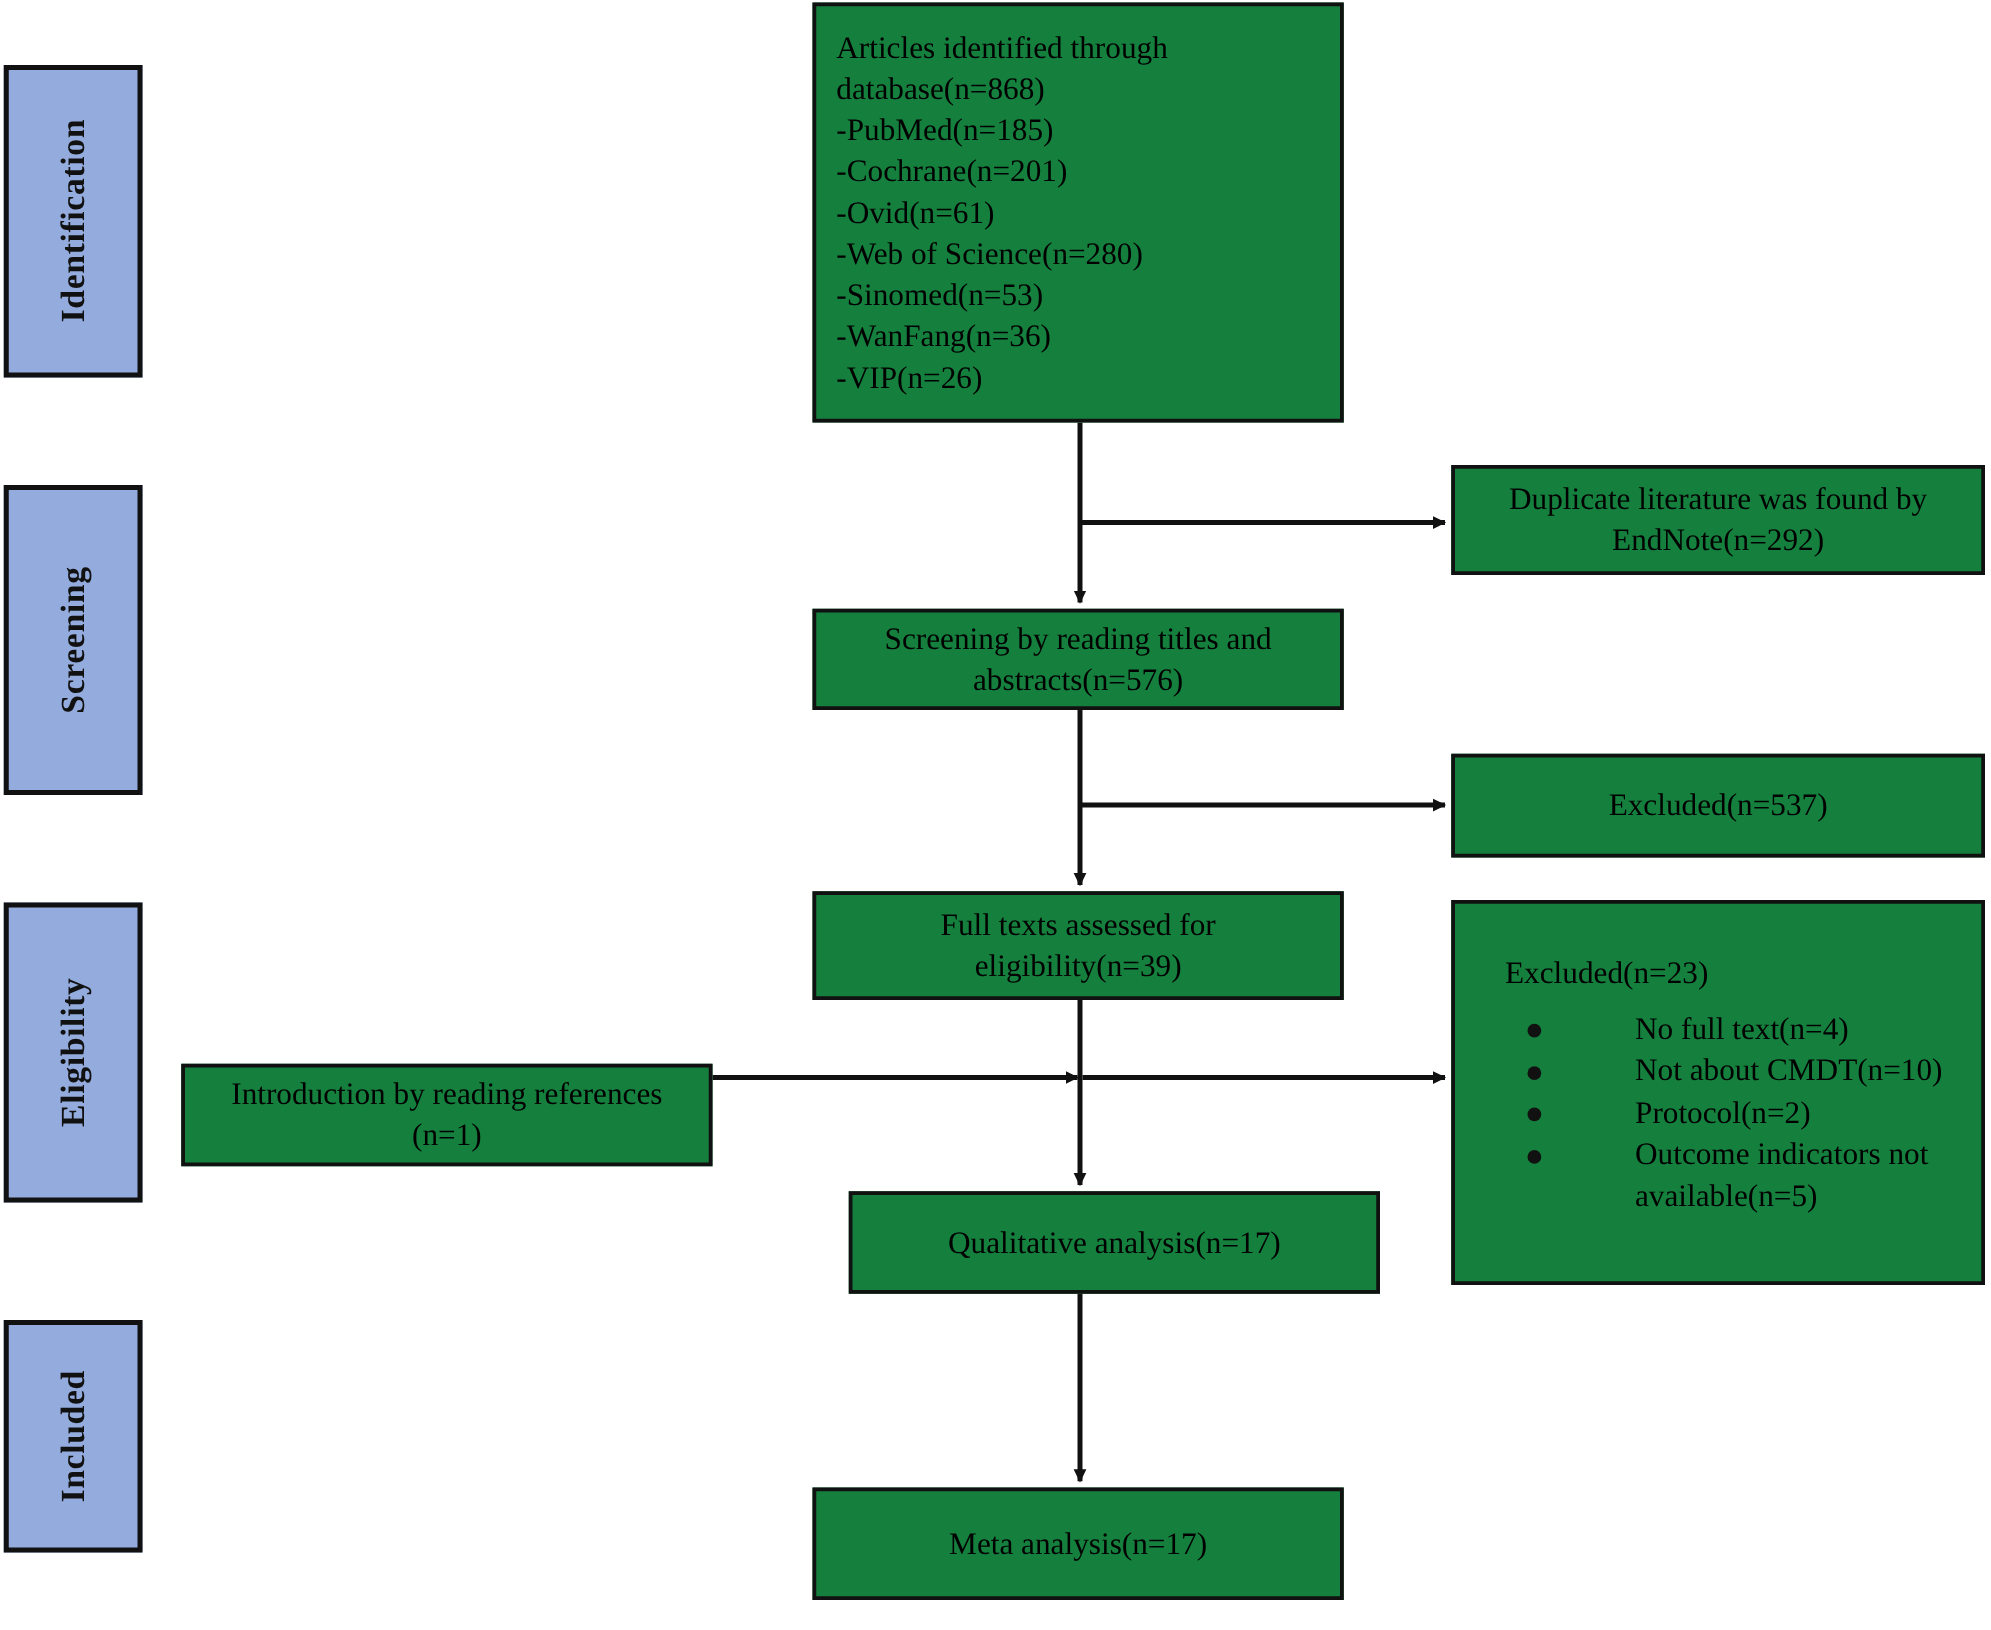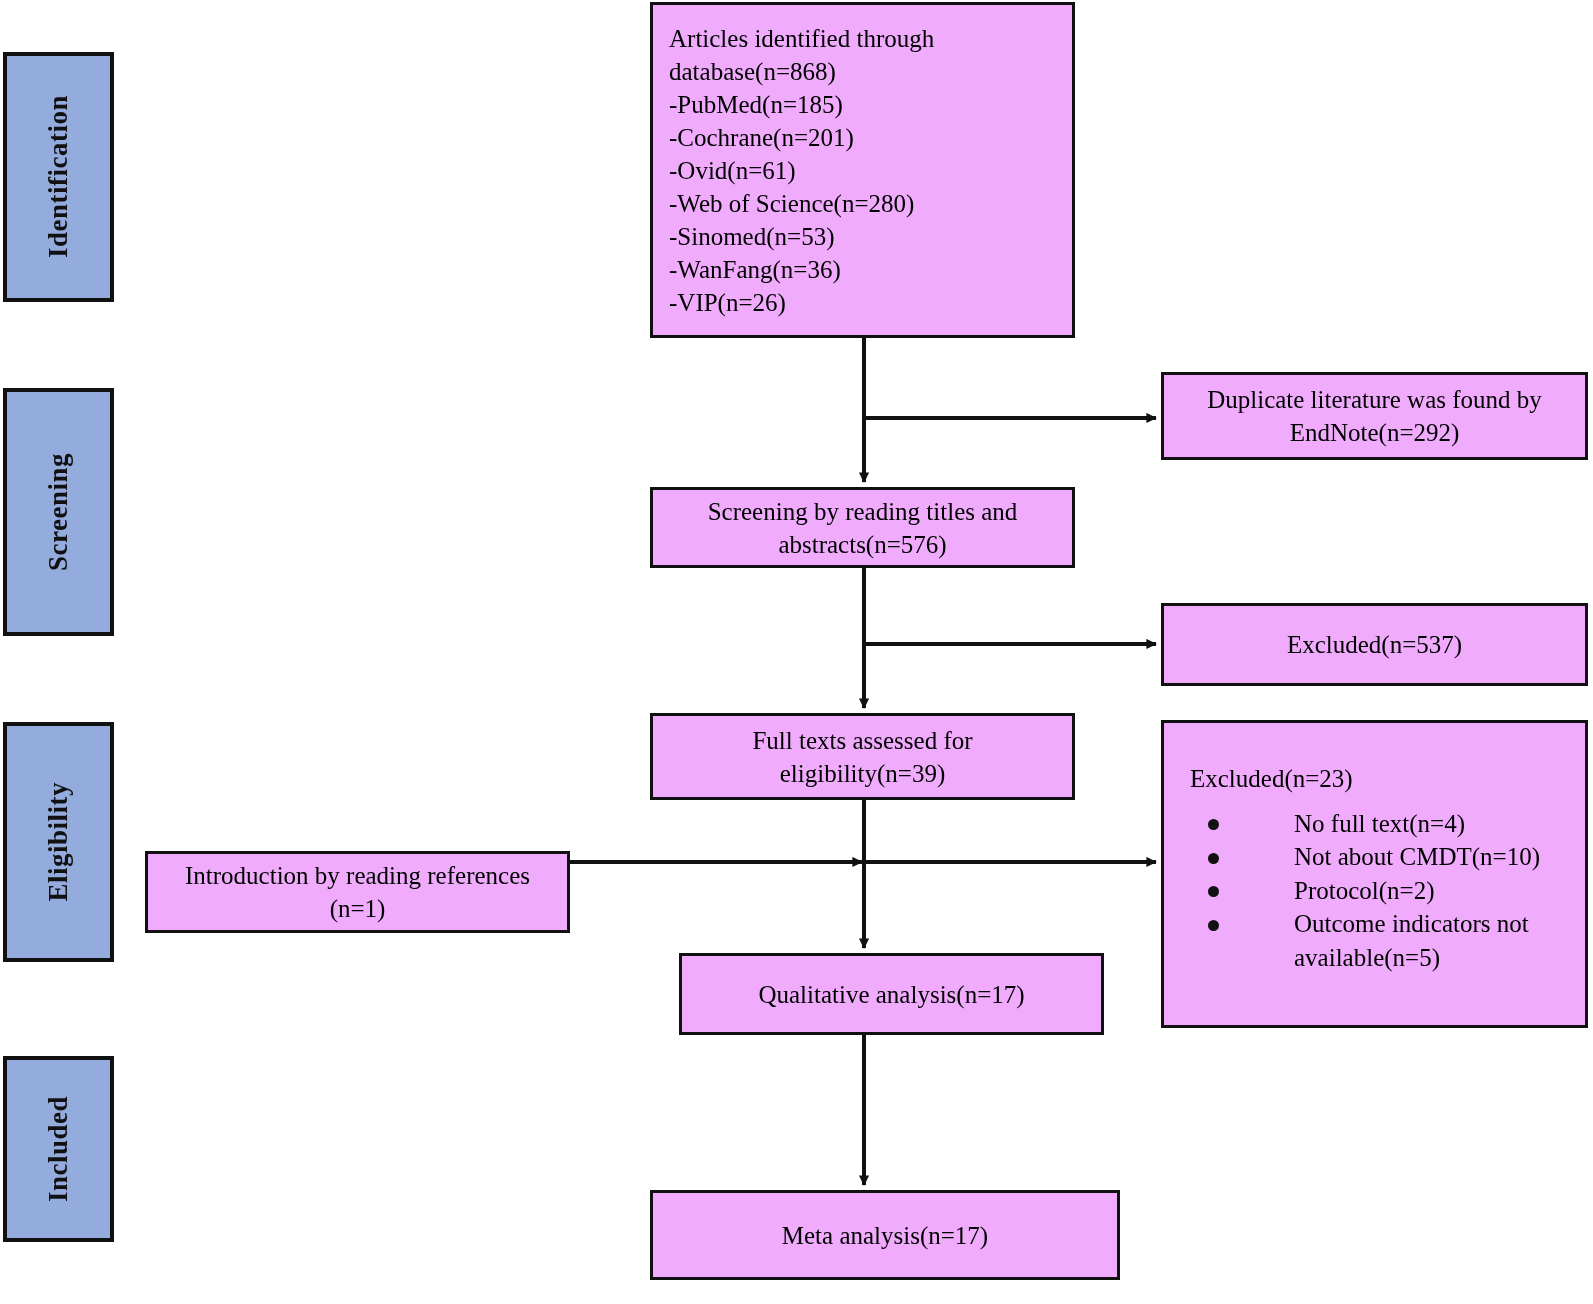--- a/index.html
+++ b/index.html
@@ -14,21 +14,21 @@
     height:1304px;
     background:#fff;
     overflow:hidden;
   }
 
   
   .box{
     position:absolute;
     box-sizing:border-box;
     border:3px solid #111;
-    background:#f0abfc;
+    background:#15803d;
     display:flex;
     align-items:center;
     justify-content:center;
     text-align:center;
     line-height:1.32;
     font-size:25px;
     padding:4px 10px;
   }
   .box.left-align{
     justify-content:flex-start;
@@ -165,21 +165,21 @@
         <span class="ln">eligibility(n=39)</span>
       </span>
   </div>
 
   <div class="box" style="left:679px;top:953px;width:425px;height:82px;">
     <span class="lines">
         <span class="ln">Qualitative analysis(n=17)</span>
       </span>
   </div>
 
-  <div class="box" style="left:650px;top:1190px;width:470px;height:90px;">
+  <div class="box" style="left:650px;top:1190px;width:425px;height:90px;">
     <span class="lines">
         <span class="ln">Meta analysis(n=17)</span>
       </span>
   </div>
 
   <div class="box" style="left:145px;top:828px;width:425px;height:82px;margin-top:23px;">
     <span class="lines">
         <span class="ln">Introduction by reading references</span>
         <span class="ln">(n=1)</span>
       </span>
@@ -191,21 +191,21 @@
         <span class="ln">EndNote(n=292)</span>
       </span>
   </div>
 
   <div class="box" style="left:1161px;top:603px;width:427px;height:83px;">
     <span class="lines">
         <span class="ln">Excluded(n=537)</span>
       </span>
   </div>
 
-  <div class="box left-align" style="left:1161px;top:720px;width:427px;height:308px;padding:0;">
+  <div class="box left-align" style="left:1161px;top:720px;width:427px;height:308px;padding:14px;">
     <div style="width:100%;">
       <span class="exc-head">Excluded(n=23)</span>
       <ul class="bullets">
           <li>
             <span class="bdot"></span>
             <span class="btxt">No full text(n=4)</span>
           </li>
           <li>
             <span class="bdot"></span>
             <span class="btxt">Not about CMDT(n=10)</span>

